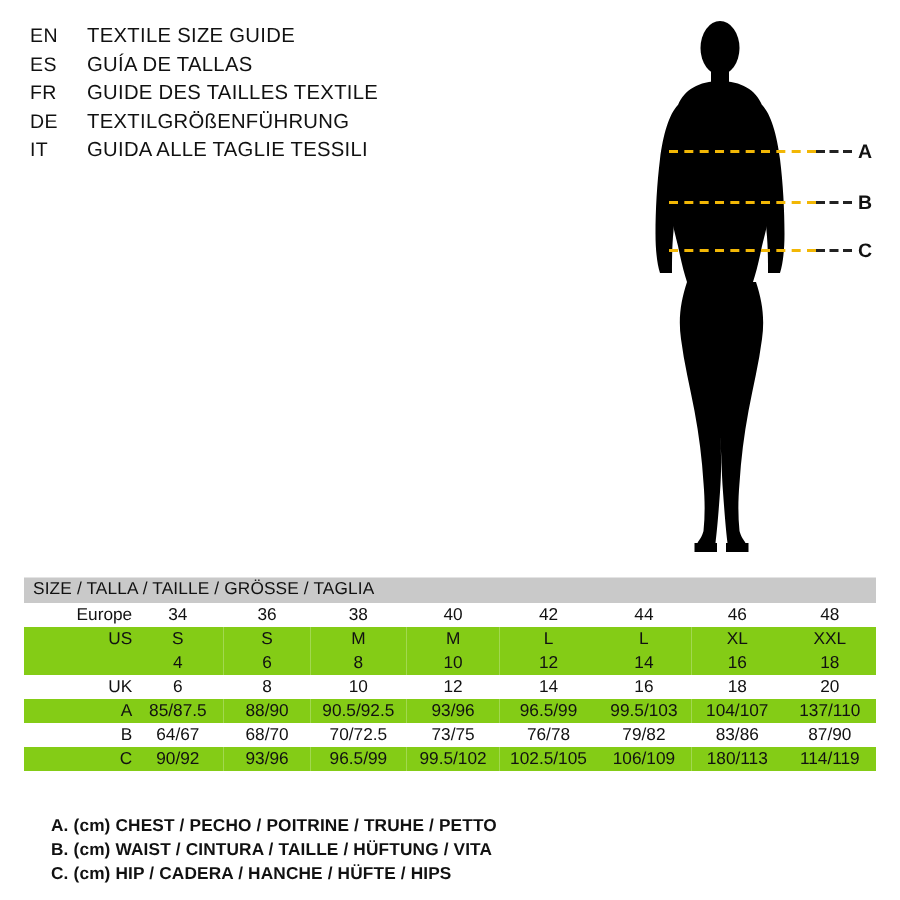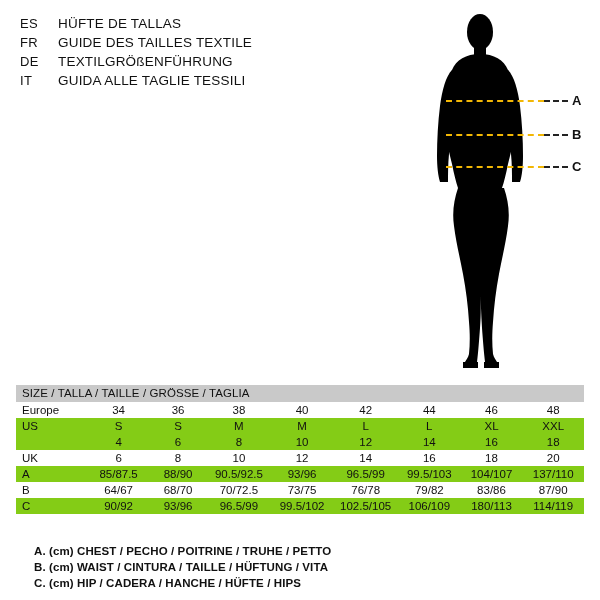--- a/index.html
+++ b/index.html
@@ -109,21 +109,21 @@
     line-height: 17px;
     margin-left: 11px;
   }
   .size-table tr.shade td {
     background: #84cc16;
   }
   .size-table tr.plain td {
     background: #ffffff;
   }
   .size-table td.rowlabel {
-    text-align: left;
+    text-align: right;
     padding-left: 6px;
     width: 78px;
   }
   .size-table td.datacell {
     width: 70px;
   }
 
   
   .legend {
     position: absolute;
@@ -141,22 +141,26 @@
     color: #111;
   }
 </style>
 </head>
 <body>
 
 <div class="page">
 
   <div class="lang-block">
     <div class="lang-row">
+      <div class="lang-code">EN</div>
+      <div class="lang-text">TEXTILE SIZE GUIDE</div>
+    </div>
+    <div class="lang-row">
       <div class="lang-code">ES</div>
-      <div class="lang-text">HÜFTE DE TALLAS</div>
+      <div class="lang-text">GUÍA DE TALLAS</div>
     </div>
     <div class="lang-row">
       <div class="lang-code">FR</div>
       <div class="lang-text">GUIDE DES TAILLES TEXTILE</div>
     </div>
     <div class="lang-row">
       <div class="lang-code">DE</div>
       <div class="lang-text">TEXTILGRÖßENFÜHRUNG</div>
     </div>
     <div class="lang-row">

